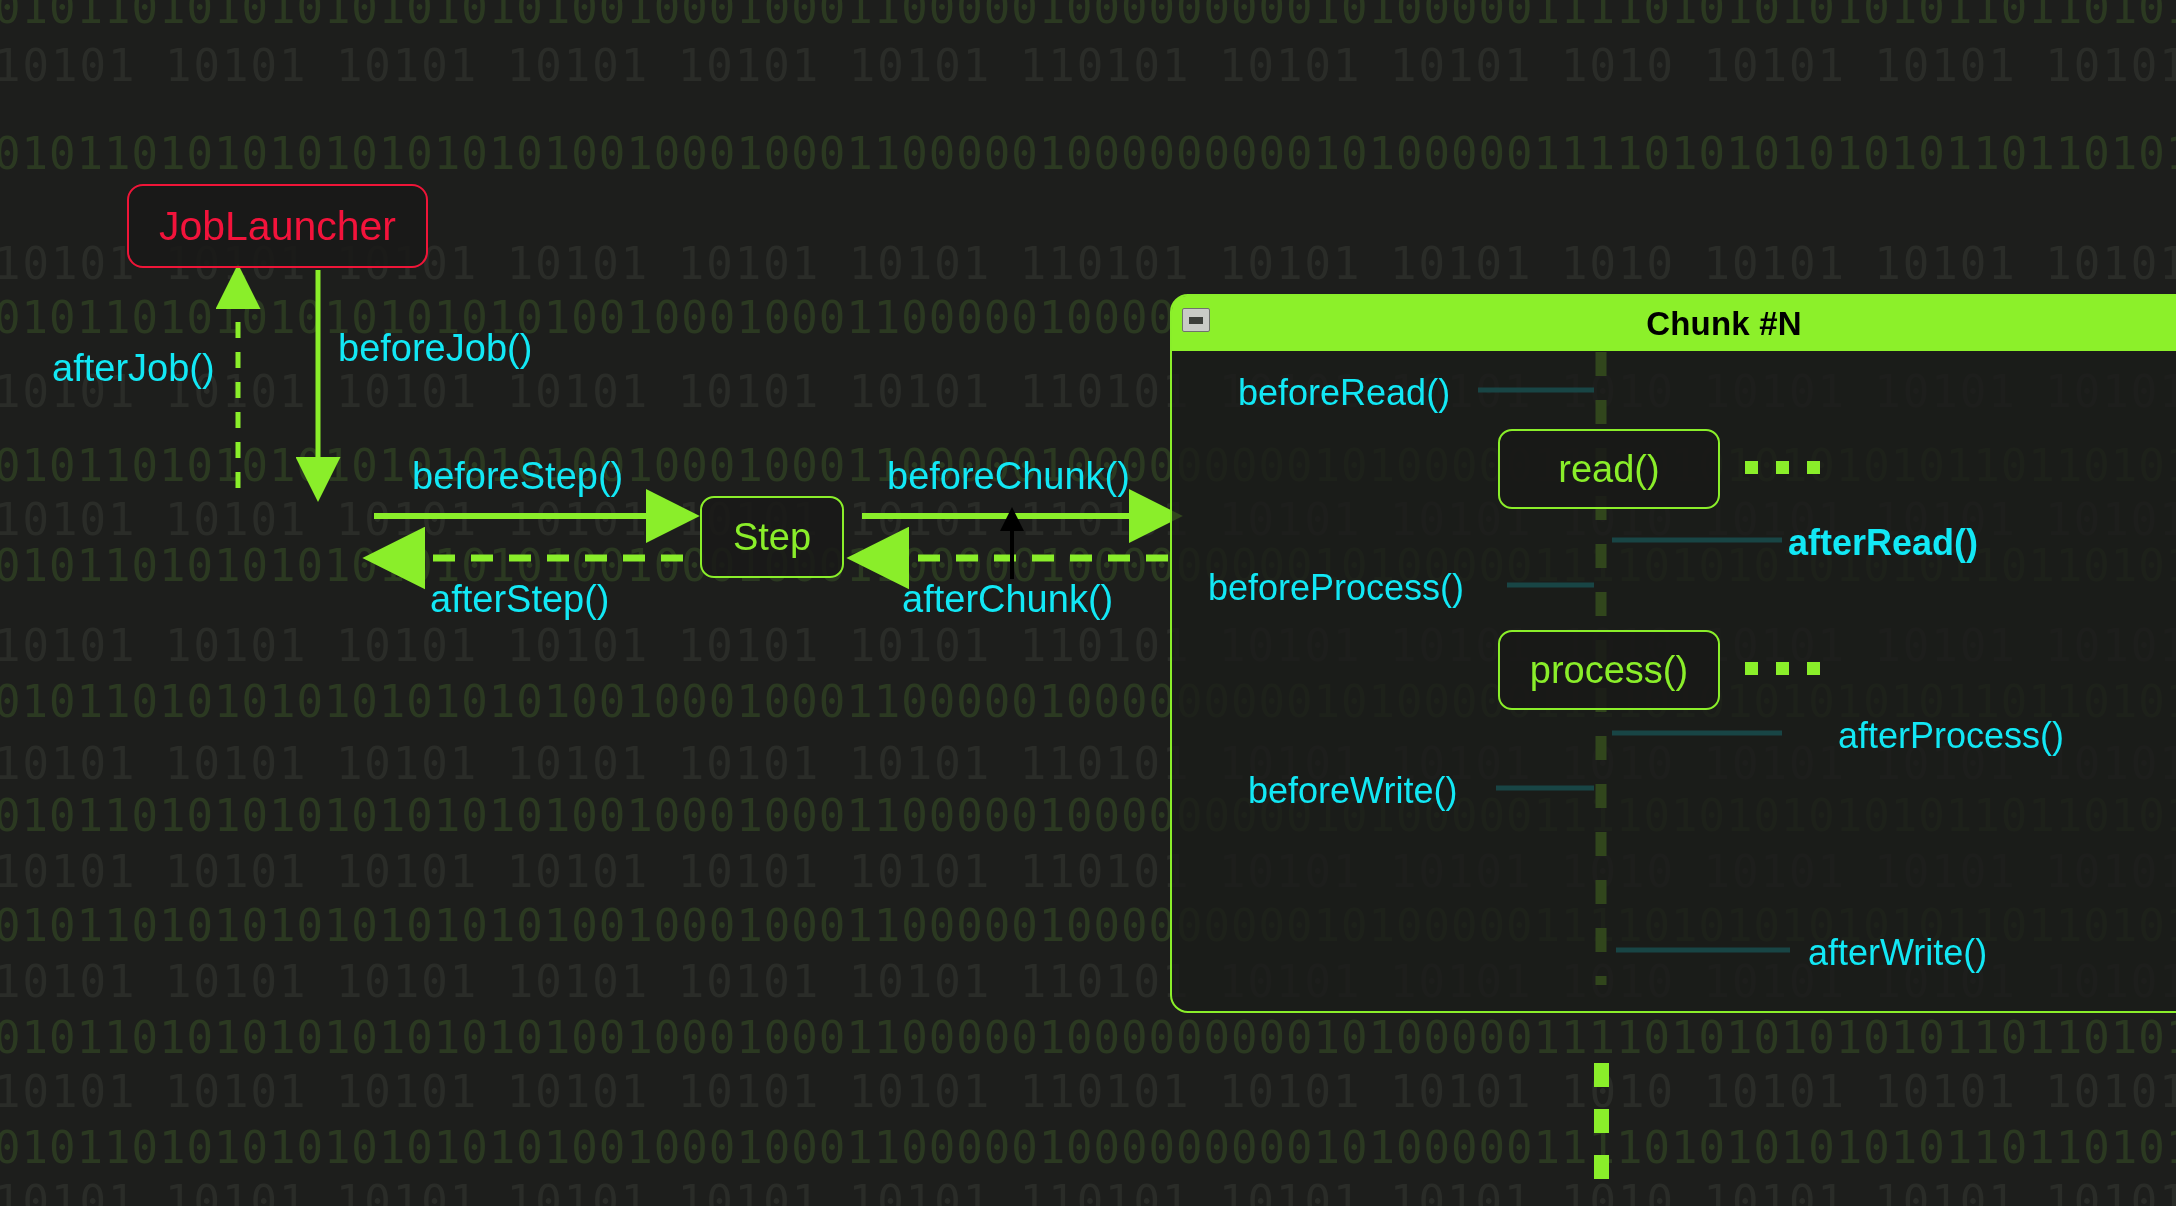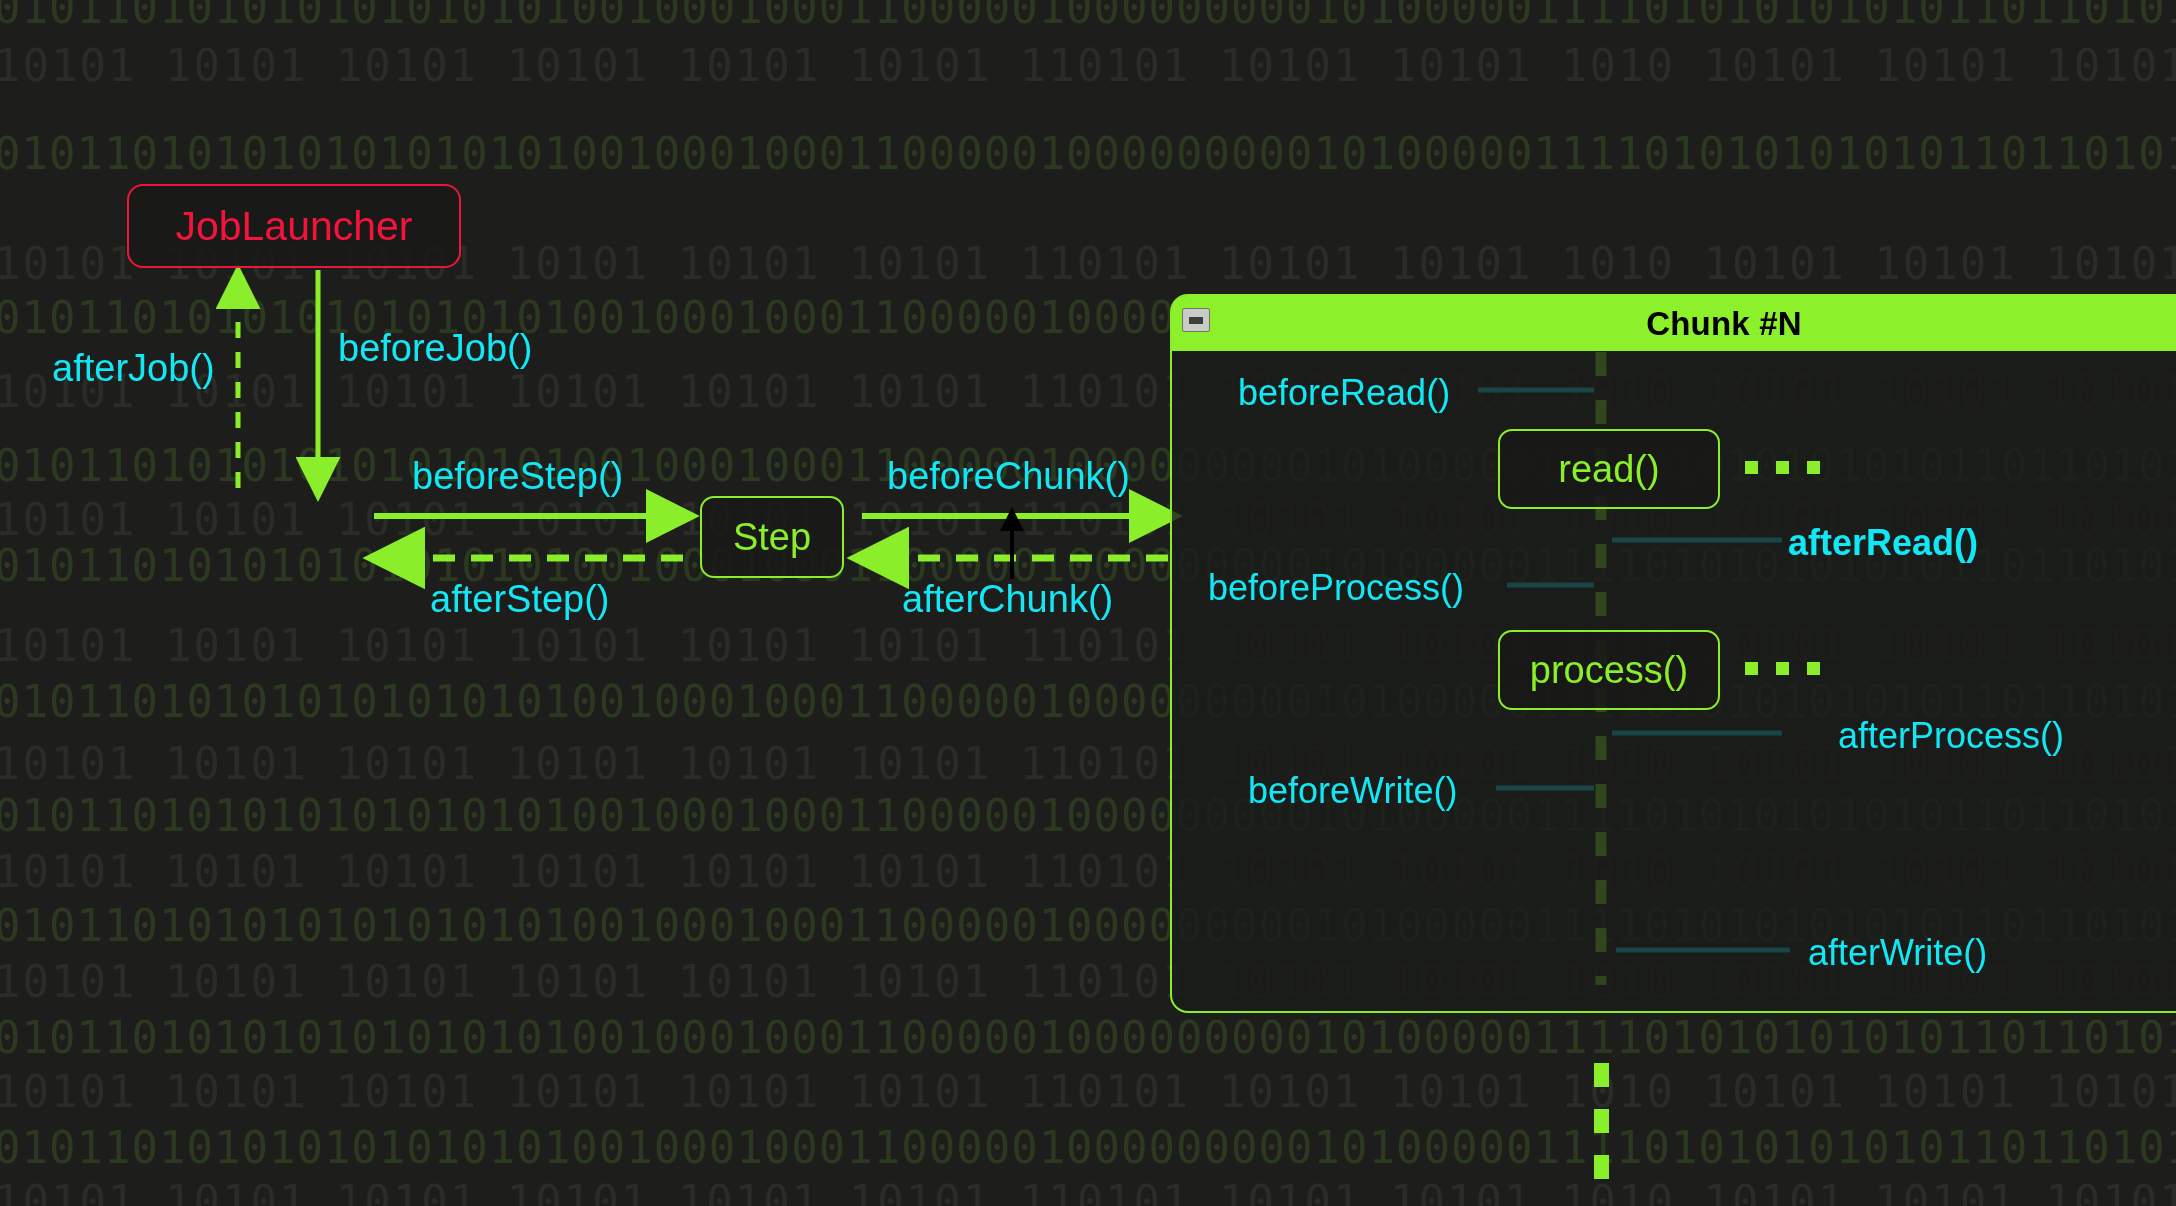--- a/index.html
+++ b/index.html
@@ -166,21 +166,21 @@
       <line x1="1601" y1="352" x2="1601" y2="985" stroke="#8aee2a" stroke-width="11" stroke-dasharray="24,24"></line>
 
       <line x1="1478" y1="390" x2="1594" y2="390" stroke="#12e8f5" stroke-width="5"></line>
       <line x1="1612" y1="540" x2="1782" y2="540" stroke="#12e8f5" stroke-width="5"></line>
       <line x1="1507" y1="585" x2="1594" y2="585" stroke="#12e8f5" stroke-width="5"></line>
       <line x1="1612" y1="733" x2="1782" y2="733" stroke="#12e8f5" stroke-width="5"></line>
       <line x1="1496" y1="788" x2="1594" y2="788" stroke="#12e8f5" stroke-width="5"></line>
       <line x1="1616" y1="950" x2="1790" y2="950" stroke="#12e8f5" stroke-width="5"></line>
     </svg>
 
-    <div class="node launcher" style="left:127px;top:184px;width:334px;height:84px;">
+    <div class="node launcher" style="left:127px;top:184px;width:301px;height:84px;">
       <span>JobLauncher</span>
     </div>
 
 
     <div class="node" style="left:700px;top:496px;width:144px;height:82px;">
       <span>Step</span>
     </div>
 
     <div id="chunk-window">
       <div id="chunk-titlebar">

